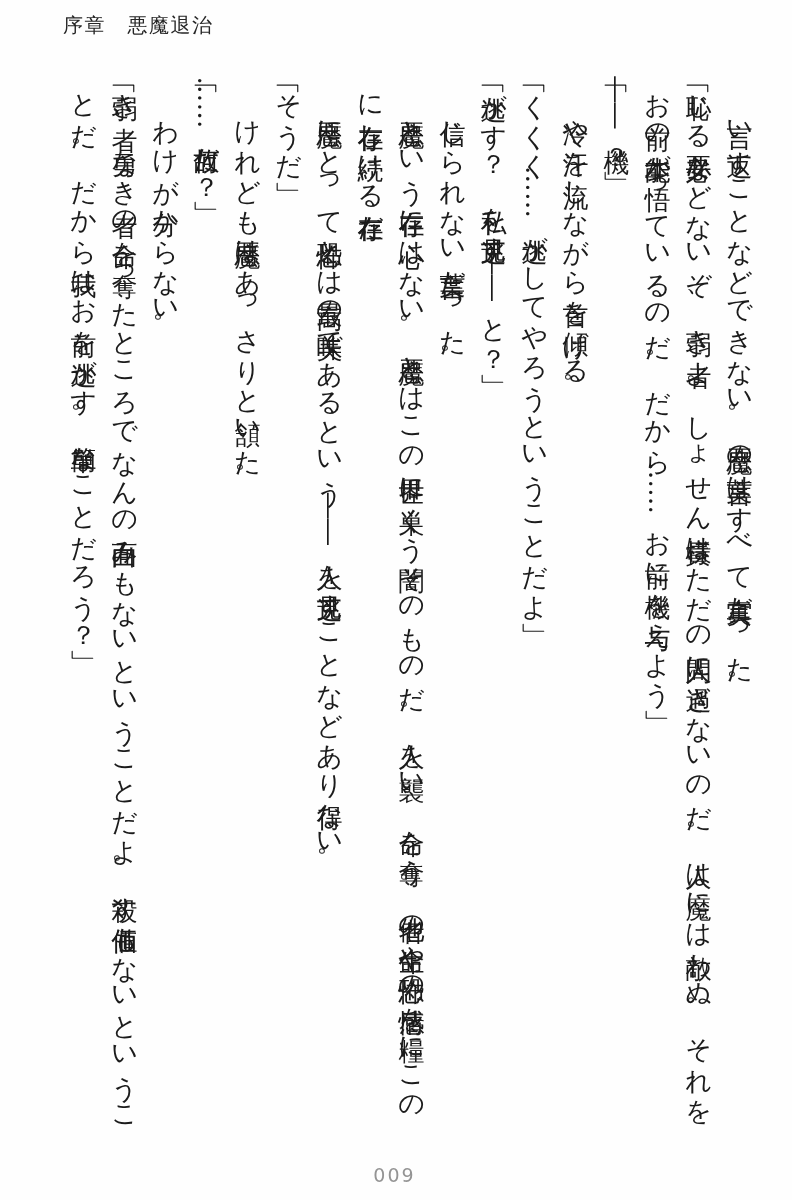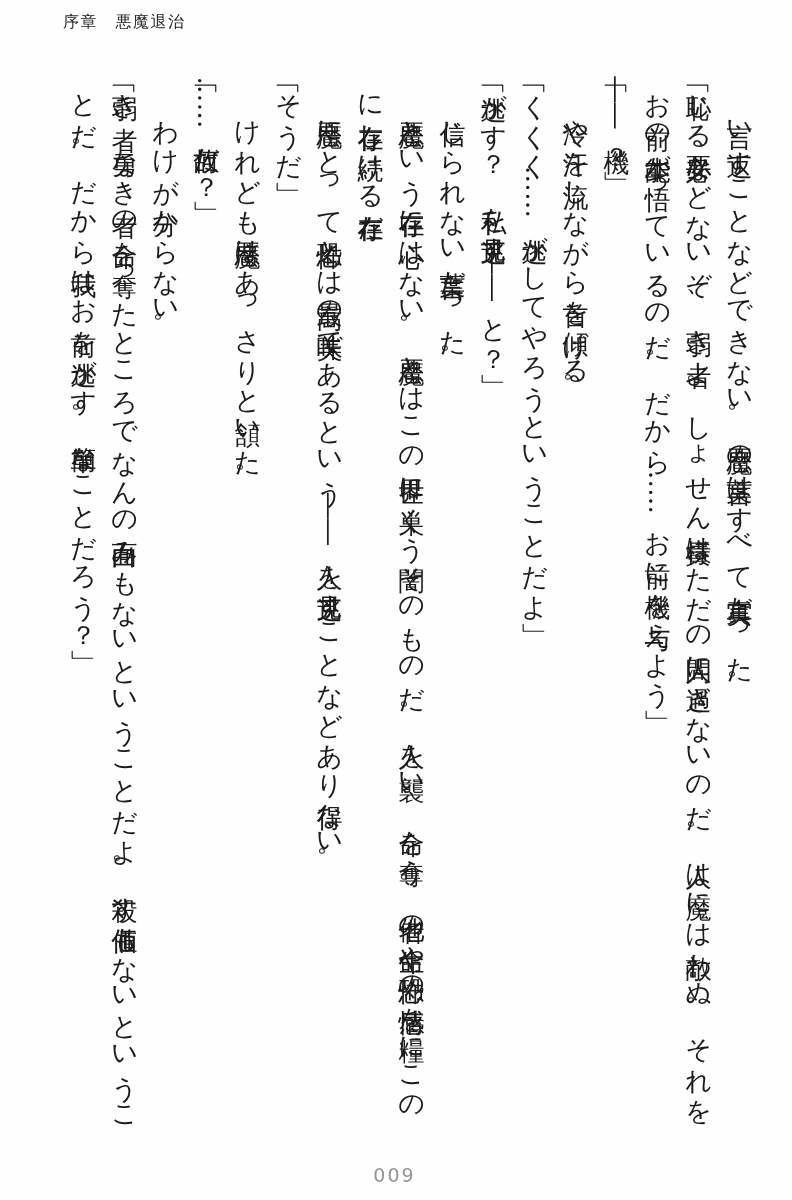--- a/index.html
+++ b/index.html
@@ -13,21 +13,21 @@
     font-family: "DejaVu Serif", "Liberation Serif", serif;
   }
   .page {
     position: absolute;
     inset: 0;
   }
   .running-head {
     position: absolute;
     top: 12px;
     left: 63px;
-    font-size: 16px;
+    font-size: 20px;
     color: #262626;
     letter-spacing: 1.5px;
     white-space: pre;
   }
   .body-text {
     position: absolute;
     top: 76px;
     right: 32px;
     width: 697px;
     height: 1052px;

